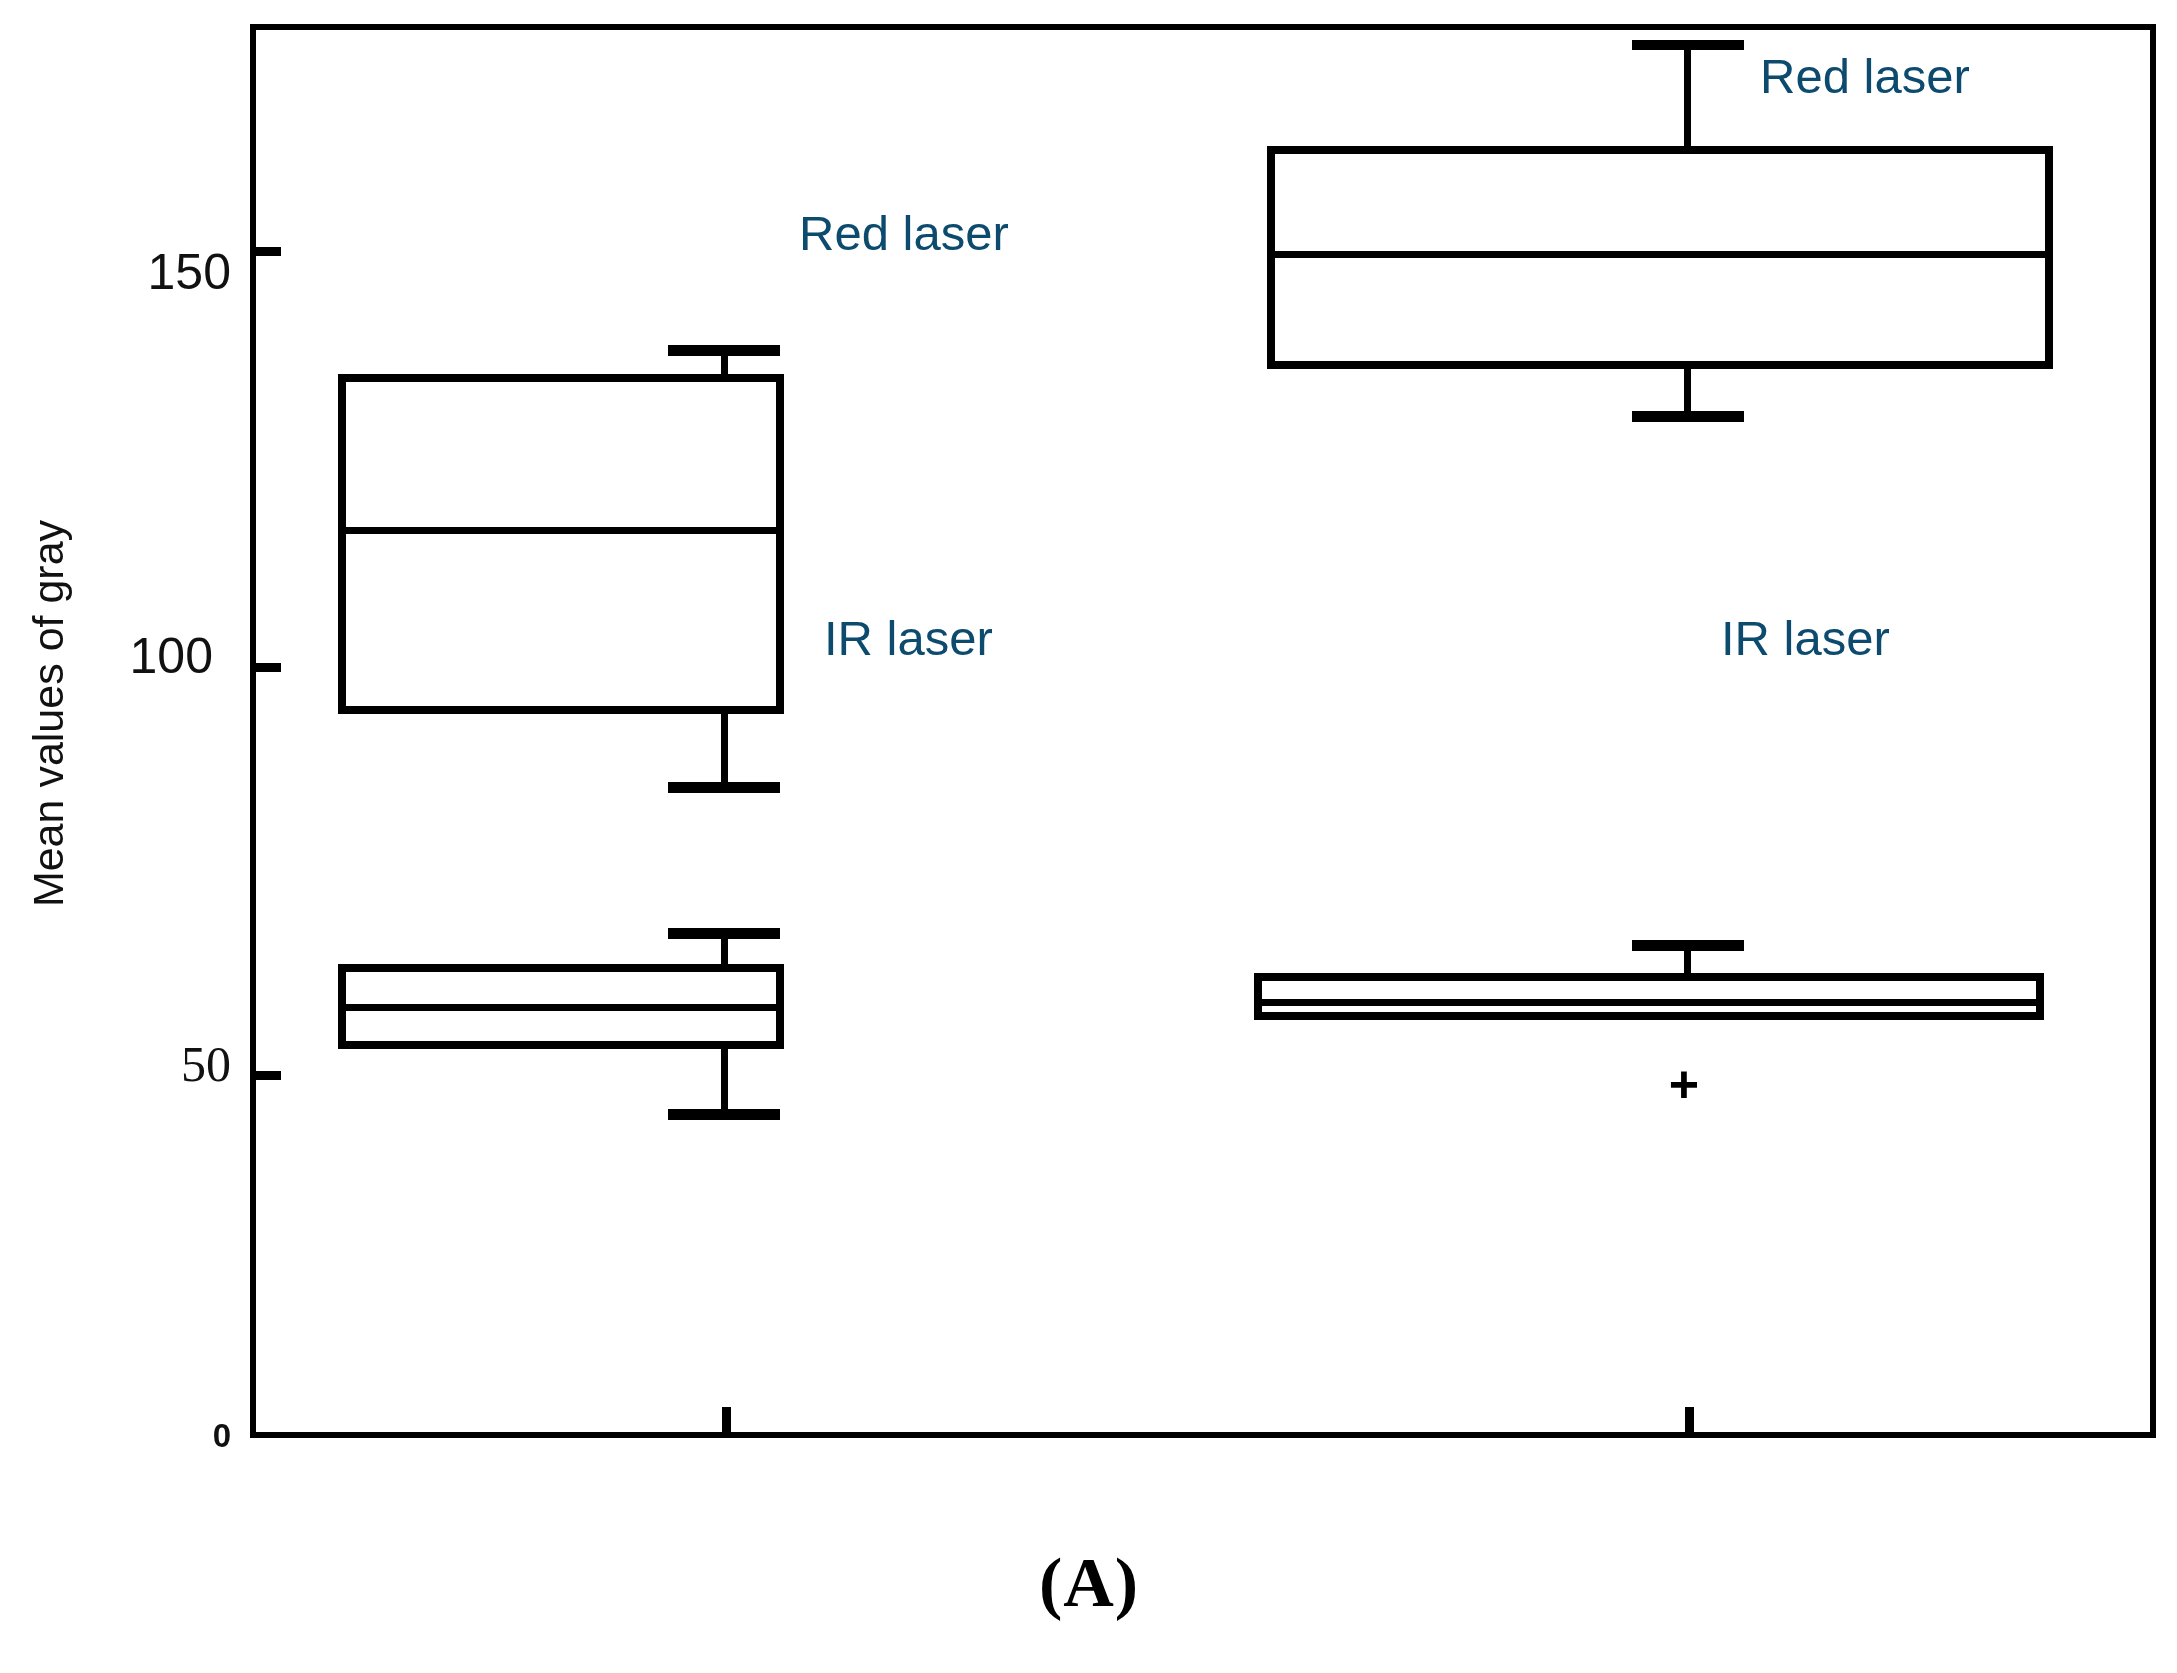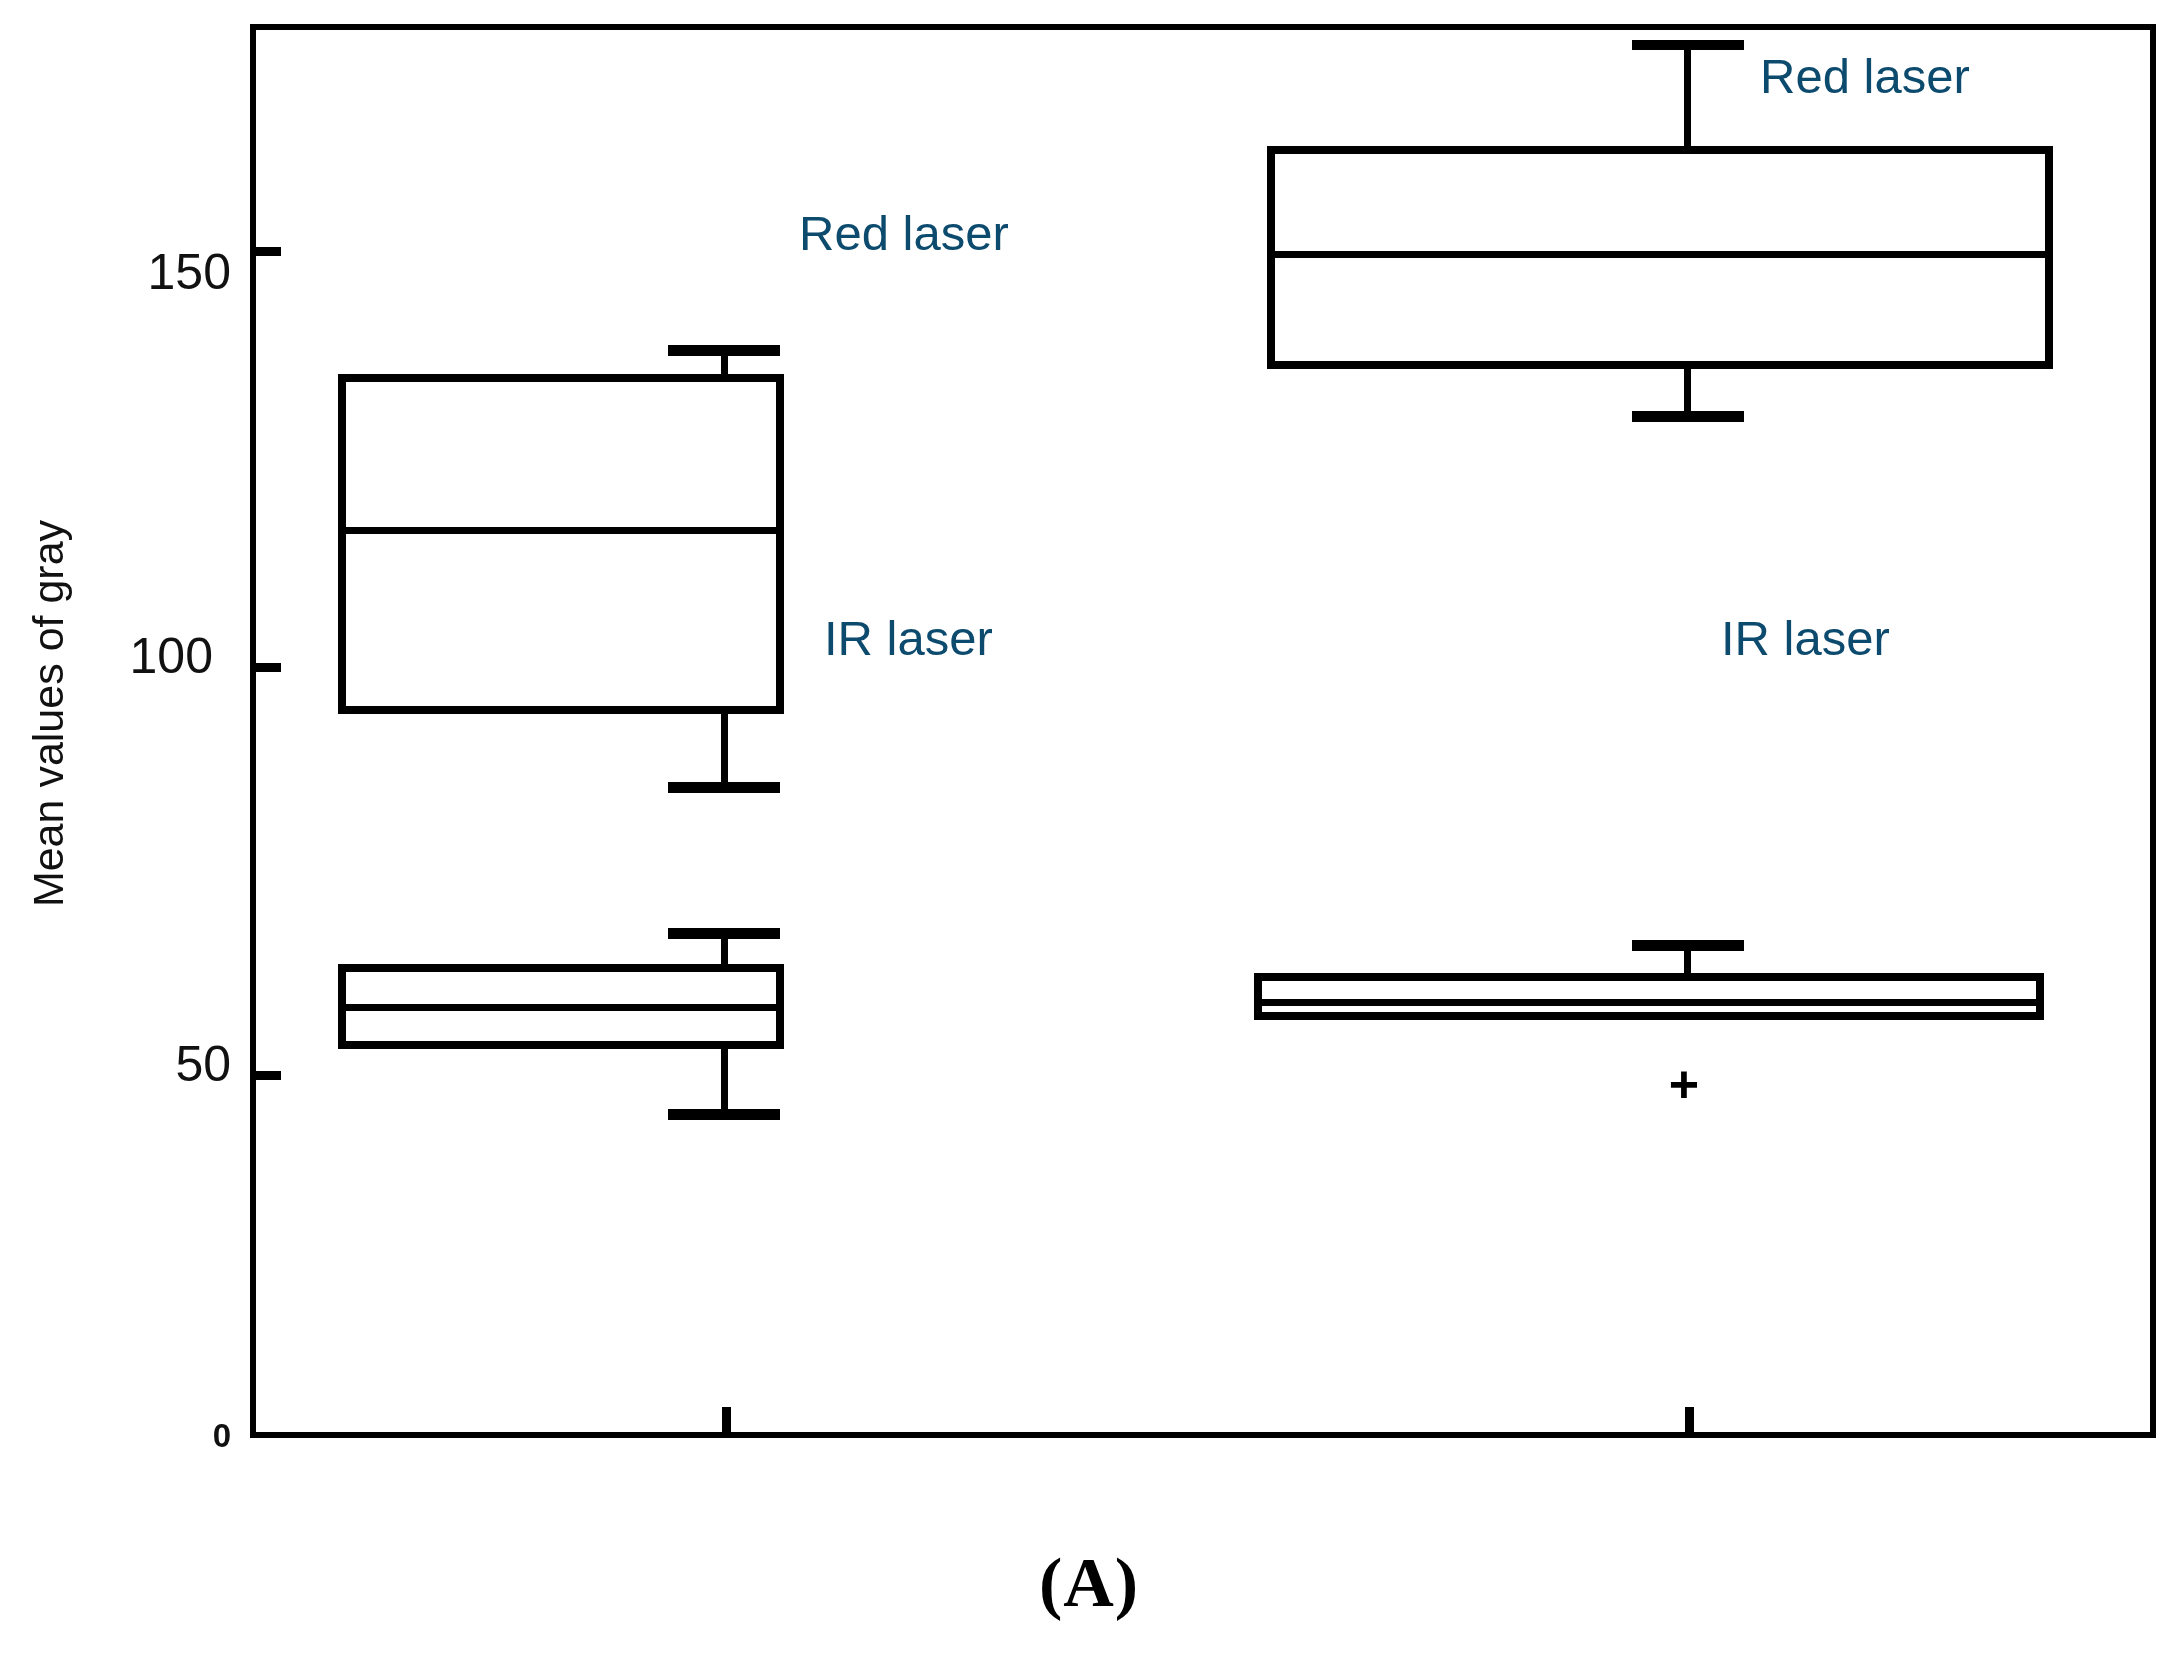--- a/index.html
+++ b/index.html
@@ -45,21 +45,21 @@
 </style>
 </head>
 <body>
 
 <div id="figure">
 
   <div id="ylabel">Mean values of gray</div>
 
   <div class="ytick-label" style="top:215px;width:146px;left:85px;margin-top:32px;">150</div>
   <div class="ytick-label" style="top:631px;width:146px;left:67px;">100</div>
-  <div class="ytick-label" style="top:1039px;width:146px;left:85px;">50</div>
+  <div class="ytick-label" style="top:1039px;width:146px;left:85px;font-family:Liberation Serif, serif;">50</div>
   <div class="ytick-label zero" style="top:1419px;width:146px;left:85px;">0</div>
 
   <div id="plot">
     <div class="inner">
 
       <div class="ytick" style="top:217px;"></div>
       <div class="ytick" style="top:633px;"></div>
       <div class="ytick" style="top:1041px;"></div>
 
       <div class="xtick" style="left:466px;"></div>

